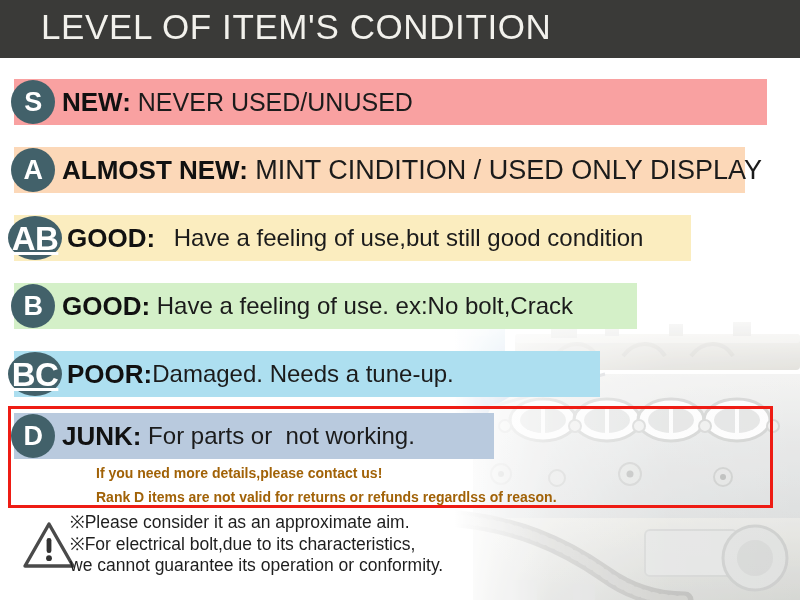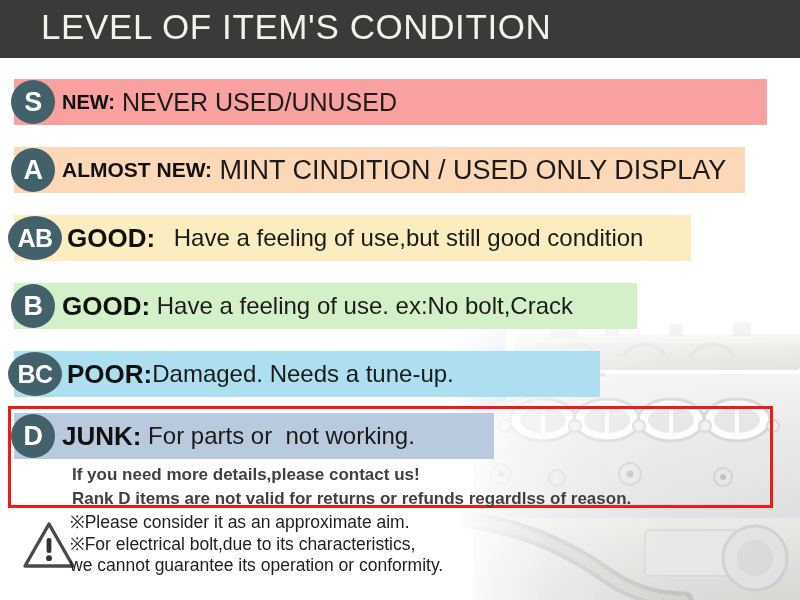--- a/index.html
+++ b/index.html
@@ -88,21 +88,21 @@
     border-radius: 50%;
   }
   .rank-badge-label {
     color: #ffffff;
     font-weight: bold;
     font-size: 27px;
     line-height: 1;
     letter-spacing: -0.5px;
     font-family: "Liberation Sans", sans-serif;
   }
-  .rank-badge.wide .rank-badge-label { font-size: 25px; }
+  .rank-badge.wide .rank-badge-label { font-size: 33px; text-decoration: underline; }
   .rank-text {
     position: absolute;
     top: 0;
     height: 46px;
     display: flex;
     align-items: center;
     z-index: 3;
     white-space: pre;
   }
   .rank-title {
@@ -122,24 +122,24 @@
     top: 406px;
     width: 765px;
     height: 102px;
     border: 3px solid #ee1c14;
     box-sizing: border-box;
     z-index: 4;
     background: transparent;
   }
   .warn-line {
     position: absolute;
-    left: 61px;
-    color: #404040;
+    left: 85px;
+    color: #a16207;
     font-weight: bold;
-    font-size: 17px;
+    font-size: 14px;
     font-family: "Liberation Sans", sans-serif;
     white-space: nowrap;
   }
   #warn-line-1 { top: 56px; }
   #warn-line-2 { top: 80px; }
 
   
   #footer-notes {
     position: absolute;
     left: 70px;
@@ -277,28 +277,28 @@
   <div id="header-bar">
     <div id="header-title">LEVEL OF ITEM'S CONDITION</div>
   </div>
 
   <div id="rank-rows">
       <div class="rank-row" style="top: 79px; width: 800px;">
         <div class="rank-band" style="width: 753px; background: rgb(249, 161, 161);"></div>
         <div class="rank-badge" style="background: rgb(66, 97, 106);">
           <span class="rank-badge-label">S</span>
         </div>
-        <div class="rank-text" style="left: 62px;"><span class="rank-title" style="font-size: 20px;">NEW:</span><span class="rank-desc" style="font-size: 25px;"> NEVER USED/UNUSED</span></div>
+        <div class="rank-text" style="left: 62px;"><span class="rank-title" style="font-size: 26px;">NEW:</span><span class="rank-desc" style="font-size: 25px;"> NEVER USED/UNUSED</span></div>
       </div>
       <div class="rank-row" style="top: 147px; width: 800px;">
         <div class="rank-band" style="width: 731px; background: rgb(252, 216, 184);"></div>
         <div class="rank-badge" style="background: rgb(66, 97, 106);">
           <span class="rank-badge-label">A</span>
         </div>
-        <div class="rank-text" style="left: 62px;"><span class="rank-title" style="font-size: 21px;">ALMOST NEW:</span><span class="rank-desc" style="font-size: 27px; text-align: center;"> MINT CINDITION / USED ONLY DISPLAY</span></div>
+        <div class="rank-text" style="left: 62px;"><span class="rank-title" style="font-size: 26px;">ALMOST NEW:</span><span class="rank-desc" style="font-size: 27px; text-align: center;"> MINT CINDITION / USED ONLY DISPLAY</span></div>
       </div>
       <div class="rank-row" style="top: 215px; width: 800px;">
         <div class="rank-band" style="width: 677px; background: rgb(251, 237, 191);"></div>
         <div class="rank-badge wide" style="background: rgb(66, 97, 106);">
           <span class="rank-badge-label">AB</span>
         </div>
         <div class="rank-text" style="left: 67px; gap: 12px;"><span class="rank-title" style="font-size: 26px;">GOOD:</span><span class="rank-desc" style="font-size: 24px;"> Have a feeling of use,but still good condition</span></div>
       </div>
       <div class="rank-row" style="top: 283px; width: 800px;">
         <div class="rank-band" style="width: 623px; background: rgb(212, 240, 200);"></div>

